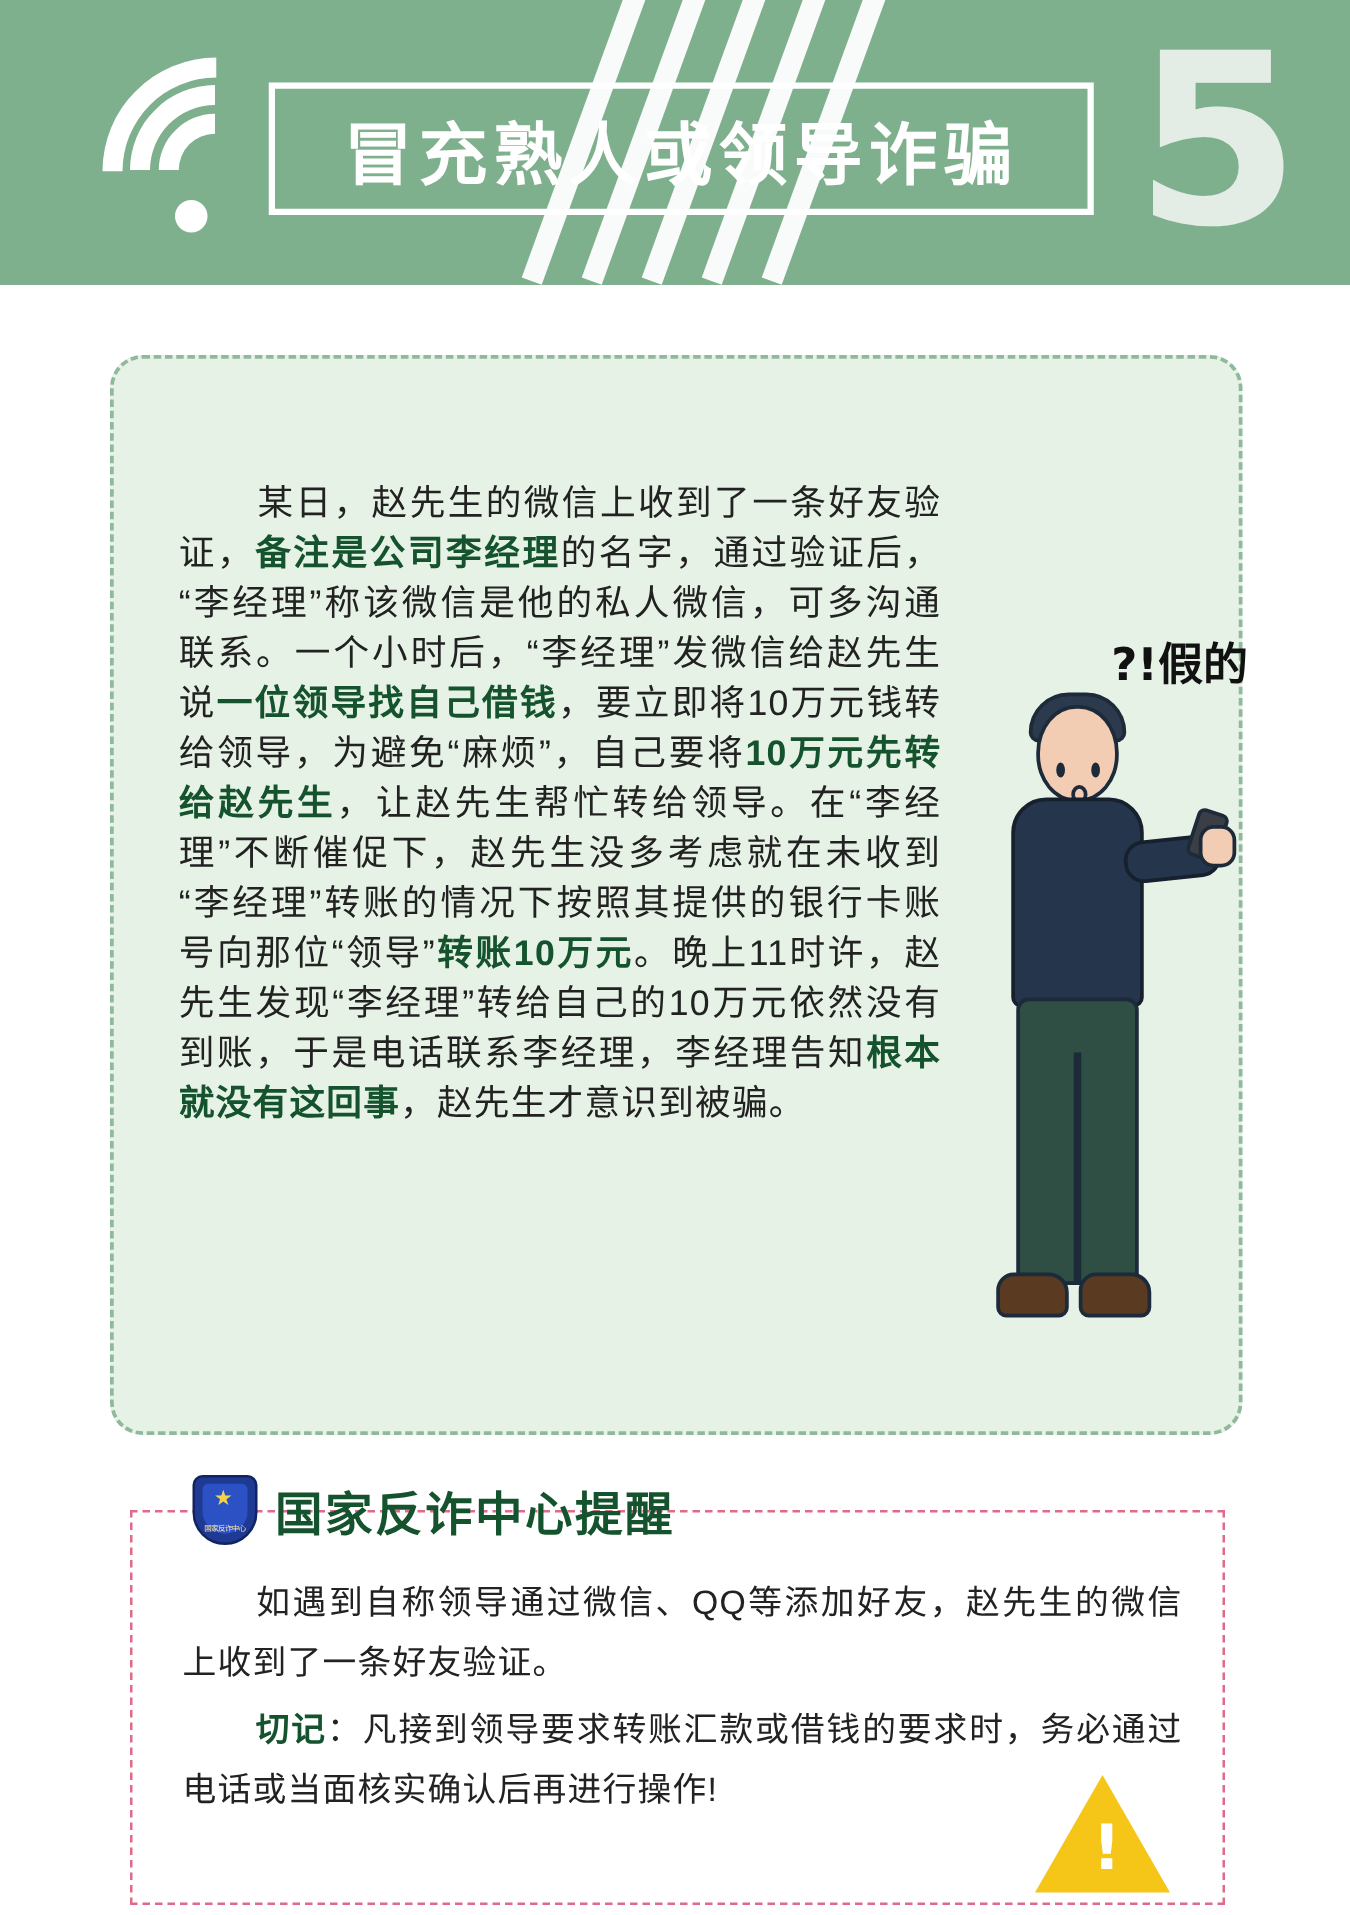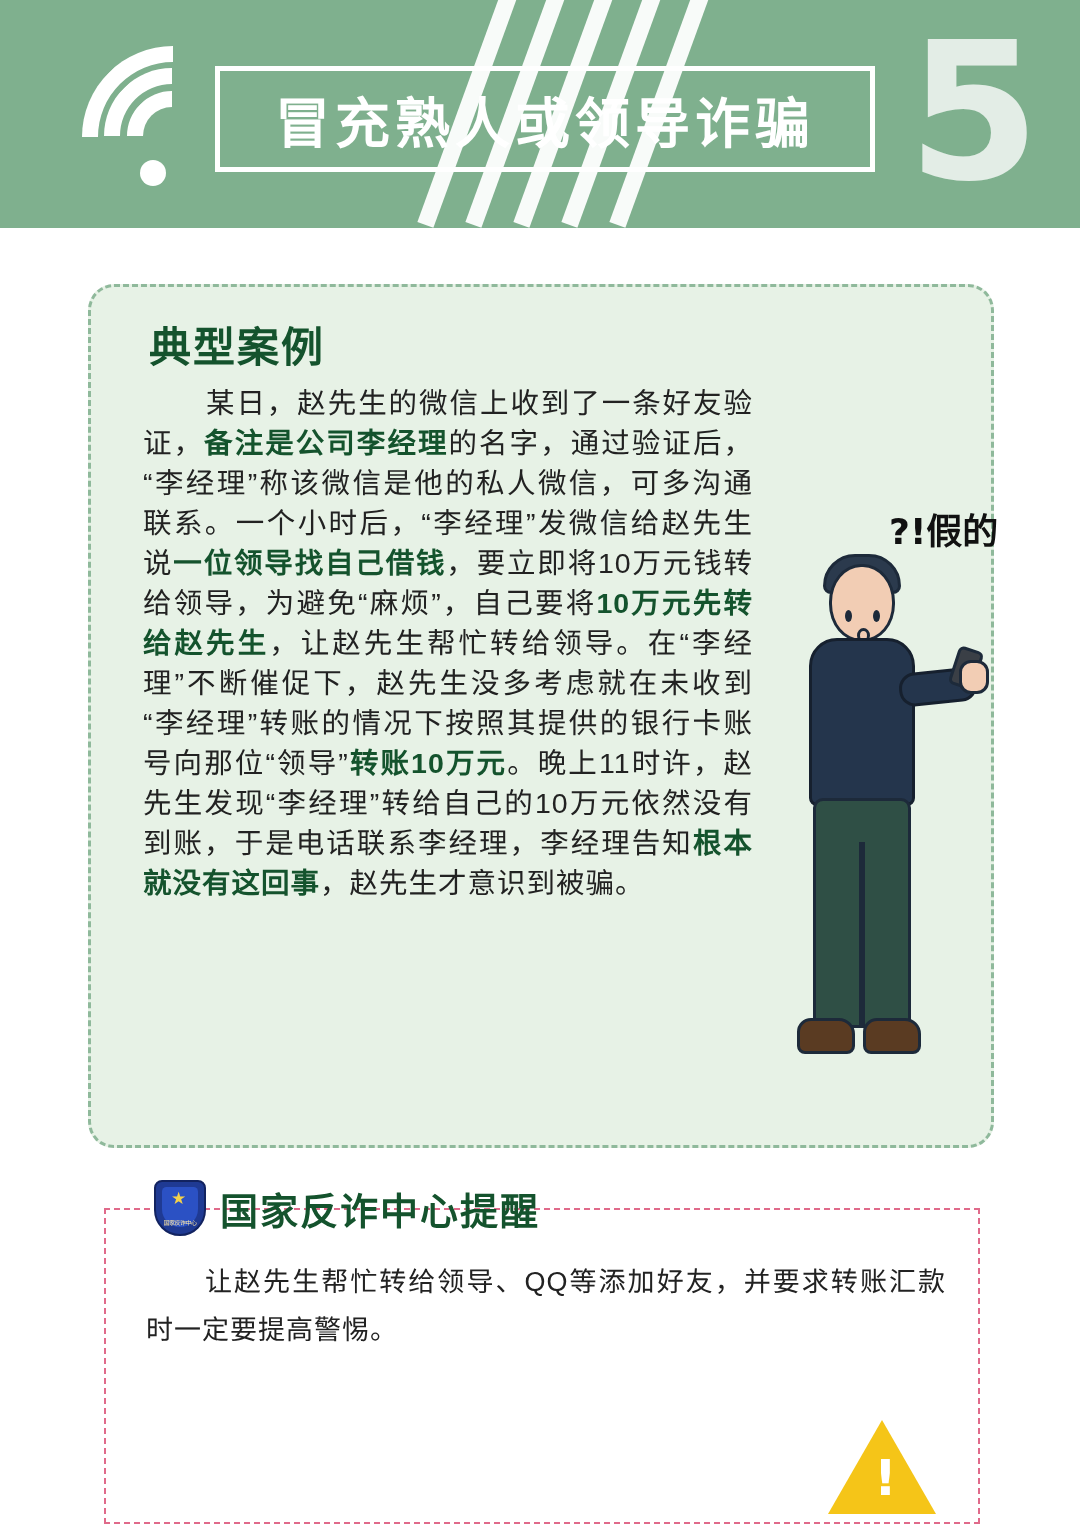--- a/index.html
+++ b/index.html
@@ -384,21 +384,20 @@
   </div>
 
   <div class="banner-title-box">
     <div class="banner-title">冒充熟人或领导诈骗</div>
   </div>
 
   <div class="banner-number">5</div>
 </div>
 
 <div class="case-panel">
-  <div class="case-heading">典型案例</div>
 
   <div class="case-body">
     <span class="indent"></span><span id="case-rich"><span>某日，赵先生的微信上收到了一条好友验证，</span><span class="hl">备注是公司李经理</span><span>的名字，通过验证后，“李经理”称该微信是他的私人微信，可多沟通联系。一个小时后，“李经理”发微信给赵先生说</span><span class="hl">一位领导找自己借钱</span><span>，要立即将10万元钱转给领导，为避免“麻烦”，自己要将</span><span class="hl">10万元先转给赵先生</span><span>，让赵先生帮忙转给领导。在“李经理”不断催促下，赵先生没多考虑就在未收到“李经理”转账的情况下按照其提供的银行卡账号向那位“领导”</span><span class="hl">转账10万元</span><span>。晚上11时许，赵先生发现“李经理”转给自己的10万元依然没有到账，于是电话联系李经理，李经理告知</span><span class="hl">根本就没有这回事</span><span>，赵先生才意识到被骗。</span></span>
   </div>
 
   <div class="illustration">
     <div class="bubble-text">?!假的</div>
     <div class="fig-hair"></div>
     <div class="fig-head"></div>
     <div class="fig-eye l"></div>
@@ -420,18 +419,19 @@
     <div class="badge-icon">
       <div class="badge-shield"></div>
       <div class="badge-inner"></div>
       <div class="badge-star">★</div>
       <div class="badge-label">国家反诈中心</div>
     </div>
     <div class="reminder-title">国家反诈中心提醒</div>
   </div>
 
   <div class="reminder-body">
-    <p><span class="indent"></span><span>让赵先生帮忙转给领导、QQ等添加好友，并要求转账汇款时一定要提高警惕。</span></p>
+    <p><span class="indent"></span><span>如遇到自称领导通过微信、QQ等添加好友，赵先生的微信上收到了一条好友验证。</span></p>
+    <p><span class="indent"></span><span class="strong-red">切记</span><span>：凡接到领导要求转账汇款或借钱的要求时，务必通过电话或当面核实确认后再进行操作!</span></p>
   </div>
 
   <div class="warn-icon"></div>
   <div class="warn-mark">!</div>
 </div>
 
 </body></html>

